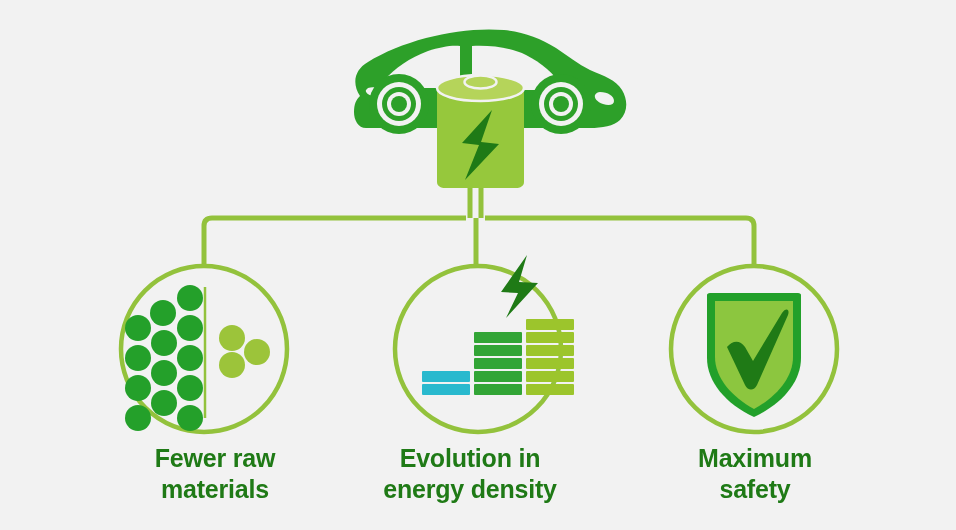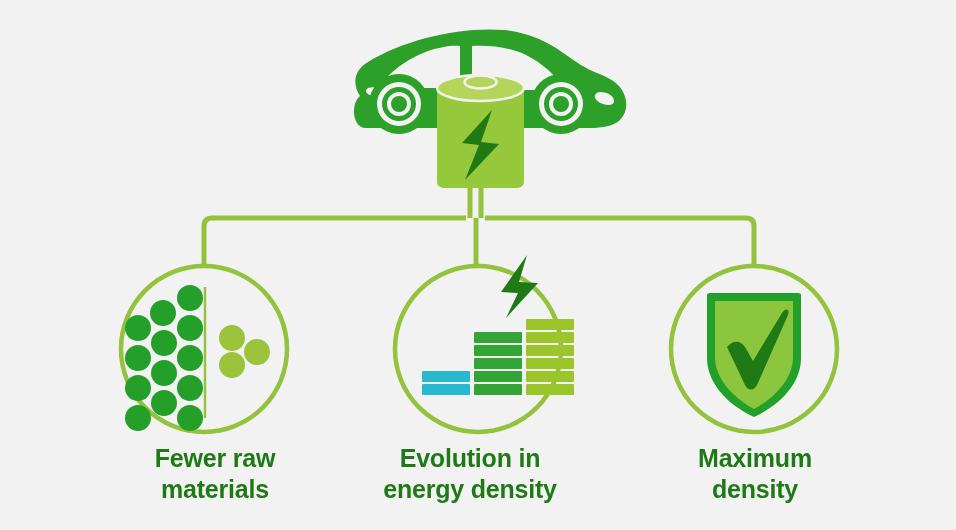--- a/index.html
+++ b/index.html
@@ -213,15 +213,15 @@
 
   </svg>
 
   <div class="node-label" id="label-fewer-raw-materials">Fewer raw
 materials</div>
 
   <div class="node-label" id="label-evolution-energy-density">Evolution in
 energy density</div>
 
   <div class="node-label" id="label-maximum-safety">Maximum
-density</div>
+safety</div>
 
 </div>
 
 </body></html>

